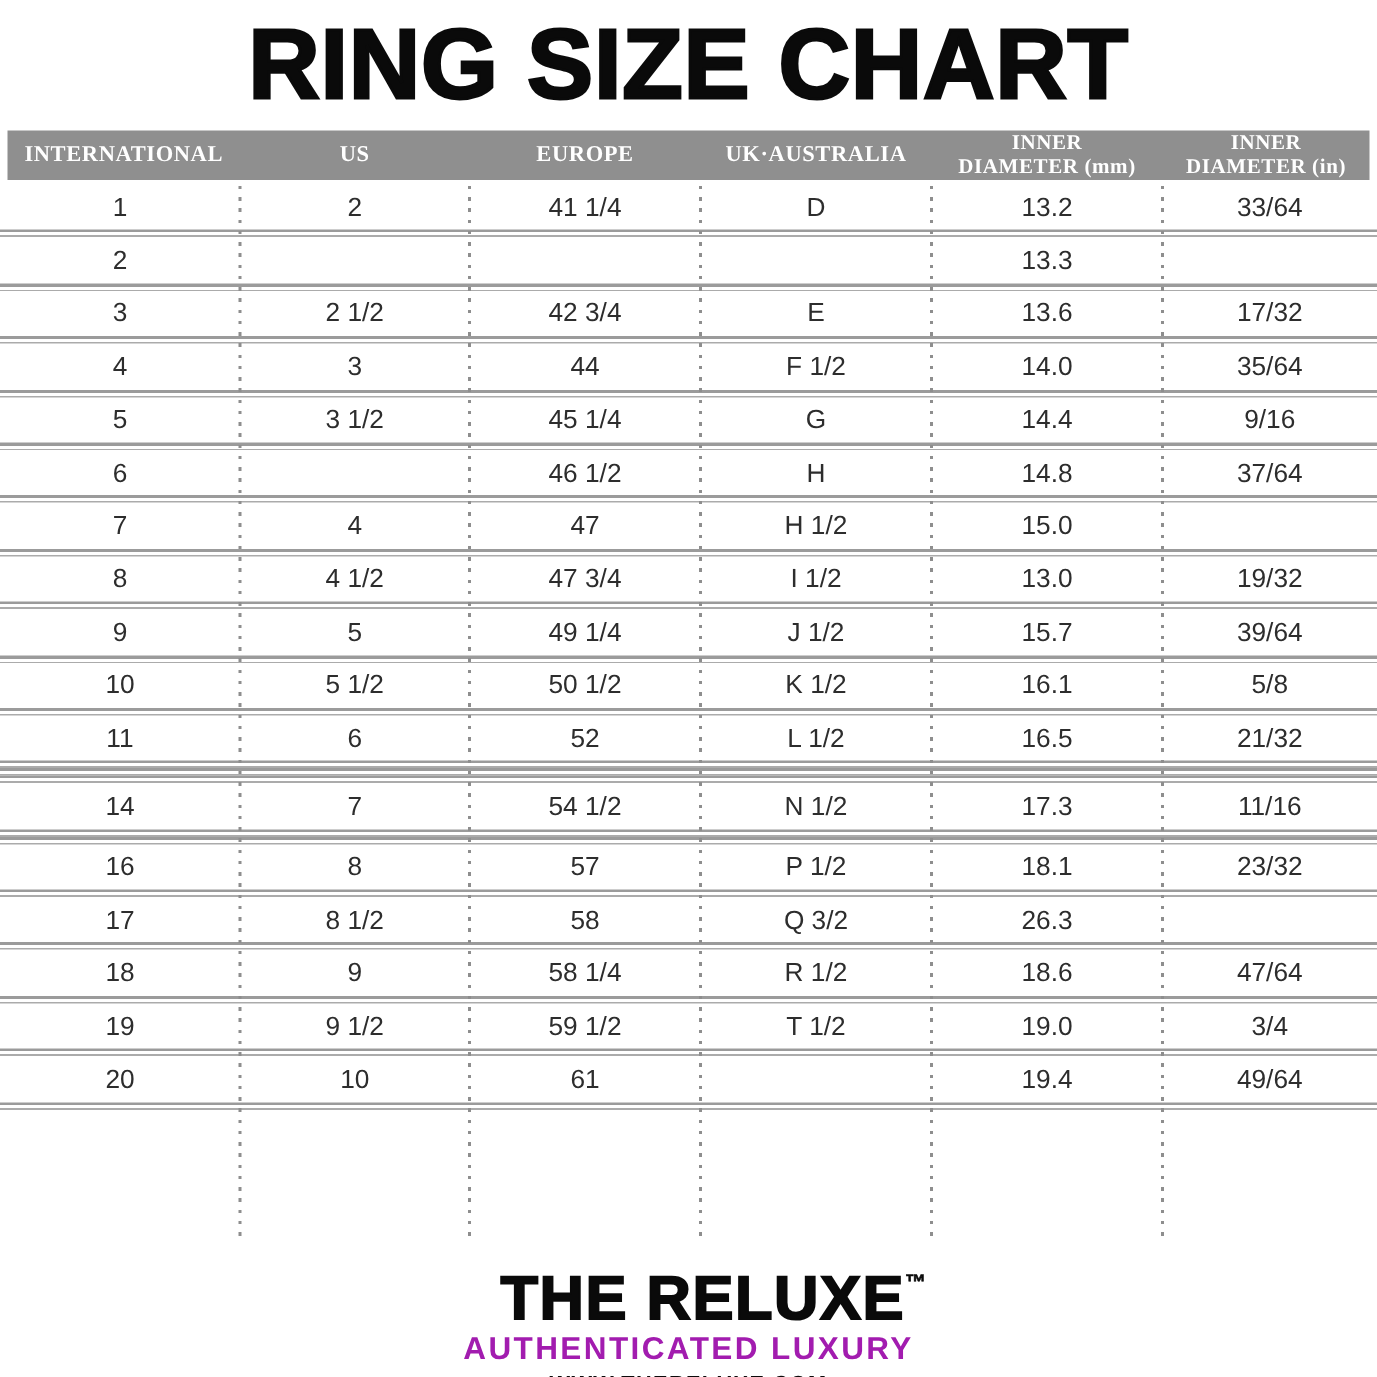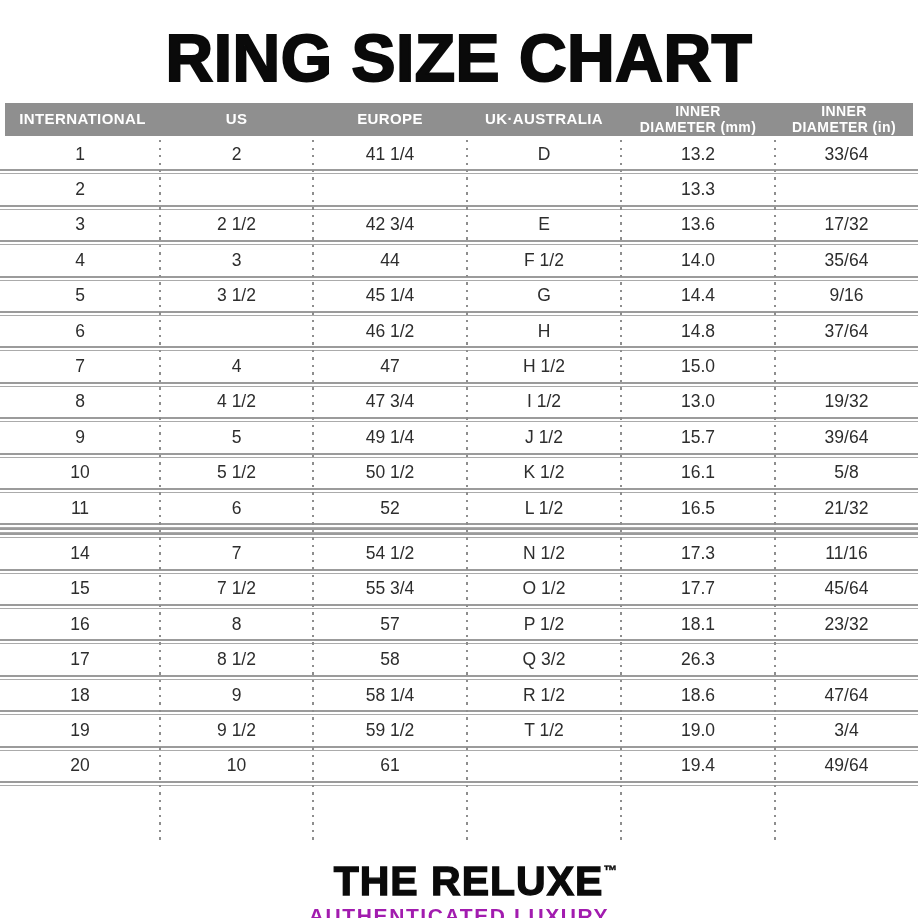--- a/index.html
+++ b/index.html
@@ -10,21 +10,21 @@
   }
   .page {
     width: 918px;
     height: 918px;
     position: relative;
     overflow: hidden;
     background: #ffffff;
   }
   .title {
     margin: 0;
-    padding-top: 19px;
+    padding-top: 3px;
     height: 81px;
     text-align: center;
     font-size: 66px;
     line-height: 78px;
     font-weight: 900;
     letter-spacing: 0.5px;
     color: var(--ink, #0a0a0a);
     -webkit-text-stroke: 2px var(--ink, #0a0a0a);
     white-space: nowrap;
   }
@@ -37,20 +37,21 @@
     align-items: center;
   }
   .th {
     text-align: center;
     color: #ffffff;
     font-weight: 700;
     font-size: 15px;
     line-height: 1.12;
     letter-spacing: 0.4px;
     white-space: pre-line;
+    font-family: Liberation Serif, serif;
   }
   .th.two-line { font-size: 14px; }
   .tbody {
     position: relative;
     margin-top: 3px;
     height: 708px;
   }
   .trow {
     height: 30.4px;
     display: grid;
@@ -242,28 +243,20 @@
       <div class="rowsep"></div>
       <div class="trow">
       <div class="td">14</div>
       <div class="td">7</div>
       <div class="td">54 1/2</div>
       <div class="td">N 1/2</div>
       <div class="td">17.3</div>
       <div class="td">11/16</div>
     </div>
       <div class="rowsep"></div>
-      <div class="trow">
-      <div class="td">15</div>
-      <div class="td">7 1/2</div>
-      <div class="td">55 3/4</div>
-      <div class="td">O 1/2</div>
-      <div class="td">17.7</div>
-      <div class="td">45/64</div>
-    </div>
       <div class="rowsep"></div>
       <div class="trow">
       <div class="td">16</div>
       <div class="td">8</div>
       <div class="td">57</div>
       <div class="td">P 1/2</div>
       <div class="td">18.1</div>
       <div class="td">23/32</div>
     </div>
       <div class="rowsep"></div>

